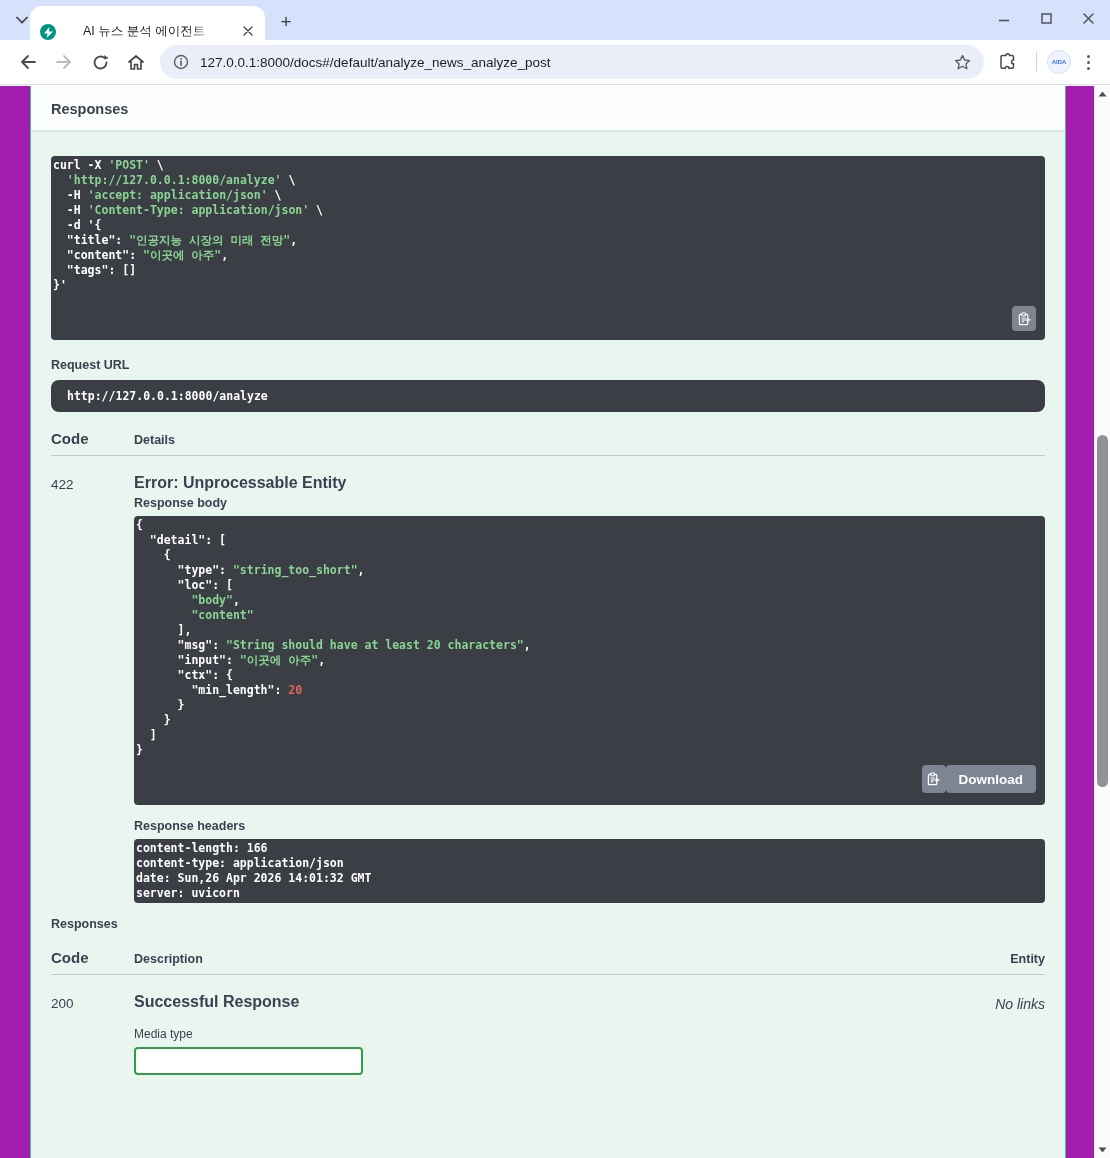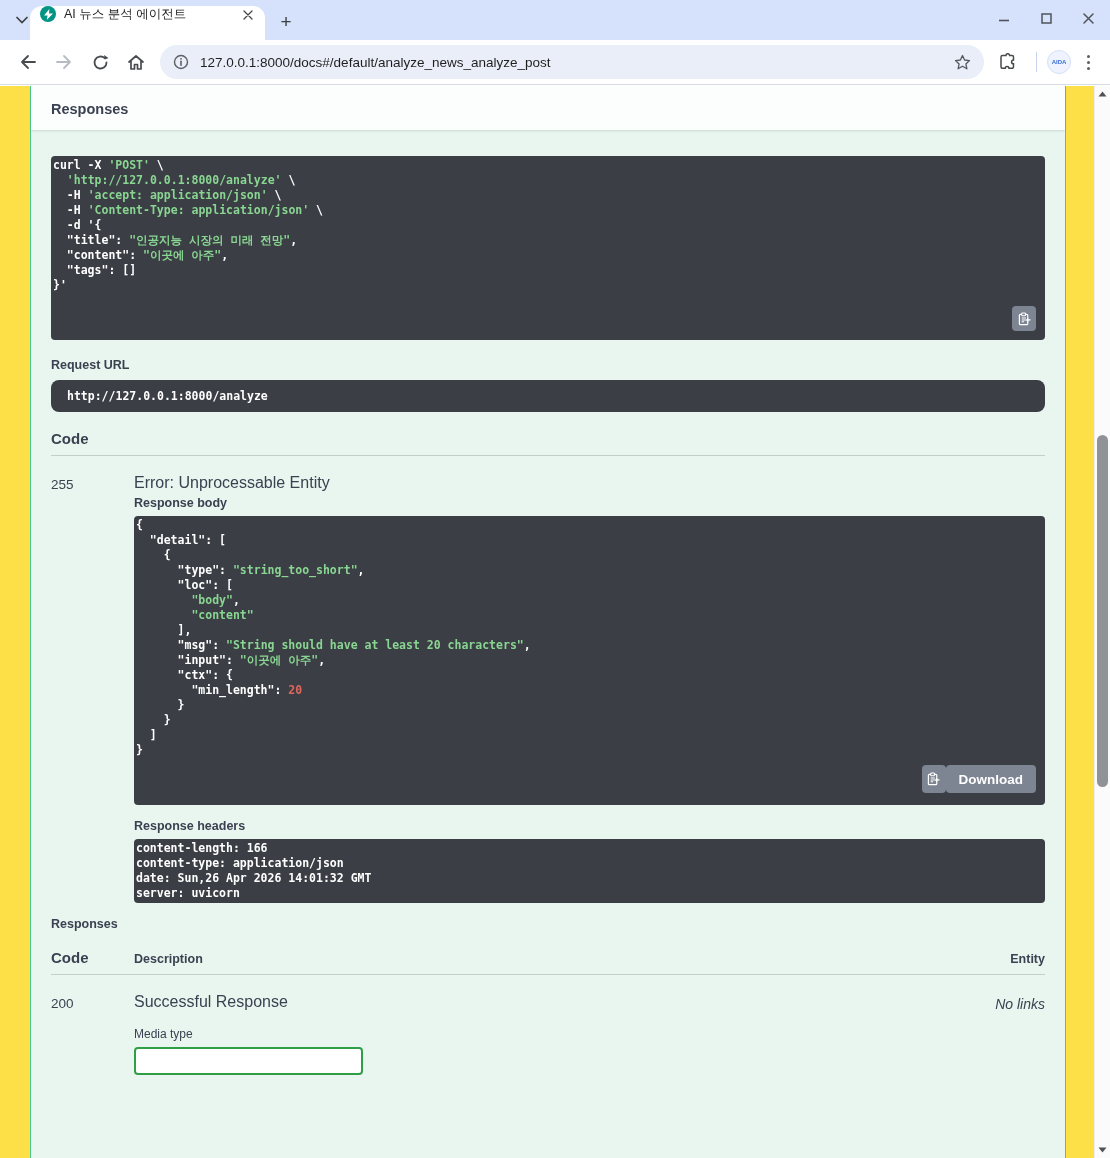--- a/index.html
+++ b/index.html
@@ -3,21 +3,21 @@
 <meta charset="utf-8">
 <style>
   * { margin:0; padding:0; box-sizing:border-box; }
   html,body { width:1110px; height:1158px; overflow:hidden; background:#fff;
     font-family:"Liberation Sans", sans-serif; }
   .window { position:relative; width:1110px; height:1158px; background:#fff; }
 
   
   .tab-strip { height:40px; background:#d6e2fb; display:flex; align-items:flex-end; position:relative; }
   .tab-search { position:absolute; left:10px; top:10px; width:24px; height:20px; display:flex; align-items:center; justify-content:center; color:#3c4043; cursor:pointer; }
-  .tab { margin-left:30px; width:235px; height:34px; background:#fff; border-radius:12px 12px 0 0; display:flex; align-items:flex-start; padding:0 8px 0 10px; position:relative; }
+  .tab { margin-left:30px; width:235px; height:34px; background:#fff; border-radius:12px 12px 0 0; display:flex; align-items:flex-end; padding:0 8px 0 10px; position:relative;gap:19px; }
   .tab-favicon { width:16px; height:16px; border-radius:50%; background:#009485; display:flex; align-items:center; justify-content:center; flex:none; }
   .tab-title { margin-left:8px; font-size:12.5px; color:#1f1f1f; white-space:nowrap; overflow:hidden; flex:1;
     -webkit-mask-image:linear-gradient(90deg,#000 80%,transparent 97%); mask-image:linear-gradient(90deg,#000 80%,transparent 97%); }
   .tab-close { width:18px; height:18px; display:flex; align-items:center; justify-content:center; color:#44474a; font-size:13px; border-radius:50%; cursor:pointer; flex:none; }
   .new-tab { width:26px; height:26px; margin:0 0 5px 8px; display:flex; align-items:center; justify-content:center; color:#3c4043; font-size:19px; border-radius:50%; cursor:pointer; }
   .win-controls { position:absolute; right:8px; top:0; height:36px; display:flex; align-items:center; gap:14px; color:#50545a; }
   .win-btn { width:28px; height:28px; display:flex; align-items:center; justify-content:center; font-size:13px; cursor:pointer; }
 
   .nav-bar { height:45px; background:#fff; display:flex; align-items:center; padding:0 10px; border-bottom:1px solid #d7dce3; }
   .nav-icon { width:28px; height:28px; display:flex; align-items:center; justify-content:center; color:#474b4e; margin:0 4px; cursor:pointer; }
@@ -26,42 +26,42 @@
   .omni-info { width:22px; height:22px; display:flex; align-items:center; justify-content:center; color:#5c5f63; }
   .omni-url { flex:1; font-size:13.5px; color:#1f1f1f; margin-left:8px; white-space:nowrap; overflow:hidden; }
   .omni-star { width:24px; height:24px; display:flex; align-items:center; justify-content:center; color:#55585c; cursor:pointer; }
   .chrome-right { display:flex; align-items:center; gap:10px; padding-right:4px; }
   .chrome-divider { width:1px; height:20px; background:#c9d4ea; }
   .avatar { width:24px; height:24px; border-radius:50%; background:#eef3ff; border:1px solid #d4e0f7; display:flex; align-items:center; justify-content:center; font-size:6px; color:#3b6fd4; font-weight:bold; overflow:hidden; cursor:pointer; }
   .kebab { display:flex; flex-direction:column; gap:3px; padding:6px; cursor:pointer; }
   .kebab i { width:3px; height:3px; border-radius:50%; background:#5a5d61; }
 
   
-  .viewport { position:absolute; top:86px; left:0; right:16px; bottom:0; background:#fde047; overflow:hidden; }
+  .viewport { position:absolute; top:86px; left:0; right:16px; bottom:0; background:#a21caf; overflow:hidden; }
   .opblock { margin-left:30px; width:1036px; min-height:1100px; border-left:1px solid #49cc90; border-right:1px solid #49cc90; background:#e9f6ef; }
   .section-header { background:rgba(255,255,255,.85); box-shadow:0 1px 2px rgba(0,0,0,.12); padding:15px 20px 13px; }
   .section-header h4 { font-size:14.5px; font-weight:bold; color:#3b4151; }
   .opblock-body { padding:20px; }
 
   .lbl { font-size:12.5px; font-weight:bold; color:#3b4151; }
   .codeblock { background:#3b3e44; border-radius:4px; padding:2px; margin-top:6px; position:relative;
     font-family:"DejaVu Sans Mono", monospace; font-weight:bold; font-size:11.5px; line-height:15px; white-space:pre; color:#fff; overflow:hidden; }
   .tok-w { color:#ffffff; } .tok-g { color:#89d592; } .tok-r { color:#e0665c; }
   .copy-btn { position:absolute; right:9px; bottom:9px; width:24px; height:25px; background:#7d8492; border-radius:4px; display:flex; align-items:center; justify-content:center; color:#fff; cursor:pointer; }
   .url-bar { background:#3b3e44; border-radius:8px; margin-top:8px; padding:9px 16px; font-family:"DejaVu Sans Mono", monospace; font-weight:bold; font-size:11.5px; color:#fff; }
 
   .mt-18 { margin-top:18px; } .mt-21 { margin-top:21px; } .mt-14 { margin-top:14px; }
   .tbl-head { display:flex; align-items:flex-end; margin-top:18px; padding-bottom:8px; border-bottom:1px solid rgba(59,65,81,.22); }
   .col-code { width:83px; flex:none; }
   .col-main { flex:1; }
   .col-links { width:120px; flex:none; text-align:right; }
   .code-hd { font-size:15px; font-weight:bold; color:#3b4151; }
   .tbl-row { display:flex; margin-top:18px; }
   .status-code { font-size:13.5px; color:#3b4151; padding-top:3px; }
-  .status-desc { font-size:16px; color:#3b4151; font-weight:normal; }
+  .status-desc { font-size:16px; color:#3b4151; font-weight:bold; }
   .nolinks { font-size:14px; font-style:italic; color:#3b4151; padding-top:3px; }
 
   .resp-body-block { position:relative; }
   .dl-btns { position:absolute; right:9px; bottom:12px; display:flex; }
   .dl-copy { width:24px; height:28px; background:#7d8492; border-radius:4px; display:flex; align-items:center; justify-content:center; color:#fff; cursor:pointer; }
   .download-btn { background:#7d8492; border:none; border-radius:4px; color:#fff; font-family:"Liberation Sans", sans-serif; font-size:13.5px; font-weight:bold; padding:0 13px; height:28px; cursor:pointer; }
 
   .media-type-label { font-size:12px; color:#3b4151; margin-top:16px; }
   .mt-select { margin-top:6px; width:229px; height:28px; background:#fff; border:2px solid #2f9e47; border-radius:4px; display:flex; align-items:center; padding:0 9px 0 10px; cursor:pointer; }
 
@@ -187,24 +187,25 @@
               </svg>
           </span>
         </div>
 
         <div class="lbl mt-18">Request URL</div>
         <div class="url-bar">http://127.0.0.1:8000/analyze</div>
 
 
         <div class="tbl-head">
           <div class="col-code code-hd">Code</div>
+          <div class="col-main lbl">Details</div>
         </div>
 
         <div class="tbl-row">
-          <div class="col-code status-code">255</div>
+          <div class="col-code status-code">422</div>
           <div class="col-main">
             <div class="status-desc">Error: Unprocessable Entity</div>
 
             <div class="lbl" style="margin-top:4px;">Response body</div>
             <div class="codeblock resp-body-block"><div><span class="tok-w">{</span></div><div><span class="tok-w">  "detail": [</span></div><div><span class="tok-w">    {</span></div><div><span class="tok-w">      "type": </span><span class="tok-g">"string_too_short"</span><span class="tok-w">,</span></div><div><span class="tok-w">      "loc": [</span></div><div><span class="tok-w">        </span><span class="tok-g">"body"</span><span class="tok-w">,</span></div><div><span class="tok-w">        </span><span class="tok-g">"content"</span></div><div><span class="tok-w">      ],</span></div><div><span class="tok-w">      "msg": </span><span class="tok-g">"String should have at least 20 characters"</span><span class="tok-w">,</span></div><div><span class="tok-w">      "input": </span><span class="tok-g">"이곳에 아주"</span><span class="tok-w">,</span></div><div><span class="tok-w">      "ctx": {</span></div><div><span class="tok-w">        "min_length": </span><span class="tok-r">20</span></div><div><span class="tok-w">      }</span></div><div><span class="tok-w">    }</span></div><div><span class="tok-w">  ]</span></div><div><span class="tok-w">}</span></div>
               <div class="dl-btns">
                 <span class="dl-copy">
                   <svg width="13" height="14" viewBox="0 0 14 15">
                       <rect x="1.5" y="2.5" width="9" height="11" rx="1" fill="none" stroke="#fff" stroke-width="1.3"></rect>
                       <rect x="4" y="1" width="4" height="3" rx="0.7" fill="#7d8492" stroke="#fff" stroke-width="1.2"></rect>

